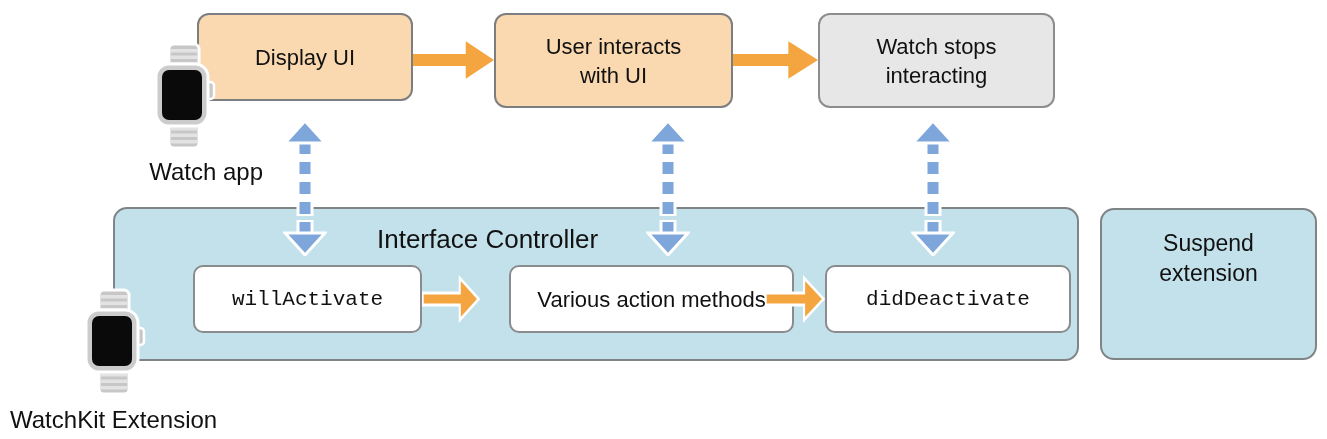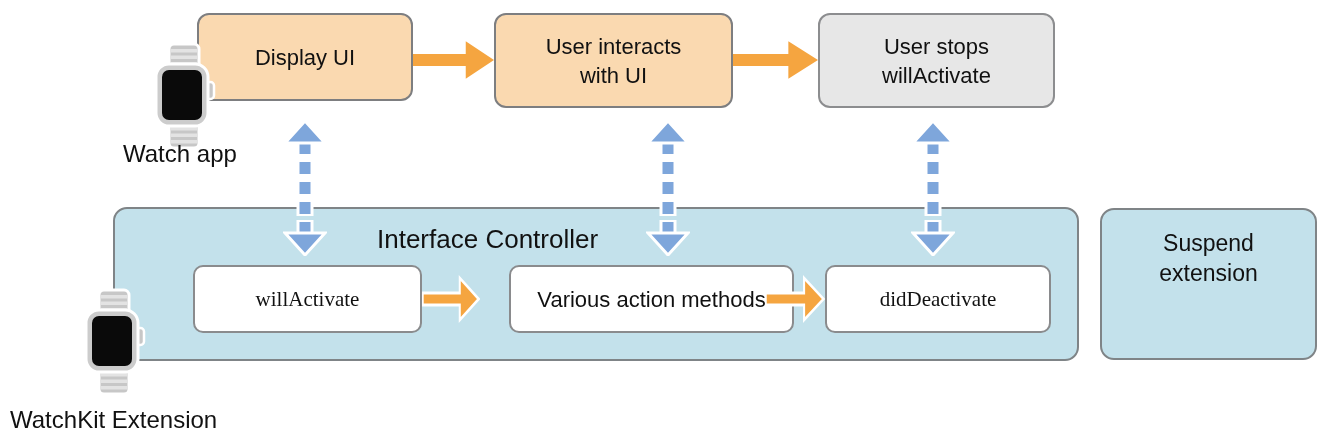--- a/index.html
+++ b/index.html
@@ -17,21 +17,21 @@
     border:2px solid #7d7e80;
     border-radius:12px;
     display:flex;align-items:center;justify-content:center;
     text-align:center;
     font-size:22px;line-height:29px;
     color:#111;
   }
   .node.peach{background:#fad9b0;}
   .node.gray{background:#e7e7e7;border-color:#8c8d8f;}
   .node.white{background:#ffffff;border-color:#8a8b8d;border-radius:10px;}
-  .node.code{font-family:Liberation Serif, serif;font-size:21px;align-items:center;}
+  .node.code{font-family:Liberation Mono, monospace;font-size:21px;align-items:center;}
   .bigbox{
     box-sizing:border-box;
     background:#c3e1eb;
     border:2px solid #7f8487;
     border-radius:14px;
   }
   .ic-title{
     font-size:26px;line-height:26px;text-align:left;color:#111;
   }
   .watch-label{
@@ -61,21 +61,21 @@
 
   <div class="abs node peach" style="left:197px;top:13px;width:216px;height:88px;">
     <span>Display UI</span>
   </div>
 
   <div class="abs node peach" style="left:494px;top:13px;width:239px;height:95px;padding:8px 38px;">
     <span>User interacts with UI</span>
   </div>
 
   <div class="abs node gray" style="left:818px;top:13px;width:237px;height:95px;padding:0 48px;">
-    <span>User stops willActivate</span>
+    <span>Watch stops interacting</span>
   </div>
 
   <svg class="abs" style="left:413px;top:36px;" width="81" height="48" viewBox="0 0 86 56" preserveAspectRatio="none">
     <polygon points="0,21 56,21 56,6 86,28 56,50 56,35 0,35" fill="#f5a540"></polygon>
   </svg>
 
   <svg class="abs" style="left:733px;top:36px;" width="85" height="48" viewBox="0 0 86 56" preserveAspectRatio="none">
     <polygon points="0,21 56,21 56,6 86,28 56,50 56,35 0,35" fill="#f5a540"></polygon>
   </svg>
 
@@ -109,39 +109,39 @@
   </svg>
 
   <div class="abs node white" style="left:480px;top:265px;width:285px;height:68px;margin-left:29px;">
     <span>Various action methods</span>
   </div>
 
   <svg class="abs" style="left:765px;top:271px;" width="60" height="56" viewBox="0 0 86 56" preserveAspectRatio="none">
     <polygon points="1,22 56,22 56,7 84,28 56,49 56,34 1,34" fill="#f5a540" stroke="#ffffff" stroke-width="3"></polygon>
   </svg>
 
-  <div class="abs node white code" style="left:825px;top:265px;width:226px;height:68px;">
+  <div class="abs node white code" style="left:825px;top:265px;width:246px;height:68px;">
     <span>didDeactivate</span>
   </div>
 
   <svg class="abs" style="left:152px;top:42px;" width="64" height="108" viewBox="0 0 64 108">
     <rect x="17" y="2" width="30" height="26" rx="5" fill="#c7c7c7" stroke="#ffffff" stroke-width="3"></rect>
     <rect x="18" y="7" width="28" height="3.5" fill="#e3e3e3"></rect>
     <rect x="18" y="13.5" width="28" height="3.5" fill="#e3e3e3"></rect>
     <rect x="18" y="20" width="28" height="3.5" fill="#e3e3e3"></rect>
     <rect x="17" y="80" width="30" height="26" rx="5" fill="#c7c7c7" stroke="#ffffff" stroke-width="3"></rect>
     <rect x="18" y="85" width="28" height="3.5" fill="#e3e3e3"></rect>
     <rect x="18" y="91.5" width="28" height="3.5" fill="#e3e3e3"></rect>
     <rect x="18" y="98" width="28" height="3.5" fill="#e3e3e3"></rect>
     <rect x="54" y="40" width="8" height="17" rx="3.5" fill="#c7c7c7" stroke="#ffffff" stroke-width="2.5"></rect>
     <rect x="4" y="22" width="52" height="62" rx="13" fill="#cccccc" stroke="#ffffff" stroke-width="3"></rect>
     <rect x="10" y="28" width="40" height="50" rx="7" fill="#0a0a0a"></rect>
   </svg>
 
-  <div class="abs watch-label" style="left:123px;top:140px;width:140px;text-align:left;">Watch app</div>
+  <div class="abs watch-label" style="left:123px;top:158px;width:140px;text-align:right;">Watch app</div>
 
   <svg class="abs" style="left:82px;top:288px;" width="64" height="108" viewBox="0 0 64 108">
     <rect x="17" y="2" width="30" height="26" rx="5" fill="#c7c7c7" stroke="#ffffff" stroke-width="3"></rect>
     <rect x="18" y="7" width="28" height="3.5" fill="#e3e3e3"></rect>
     <rect x="18" y="13.5" width="28" height="3.5" fill="#e3e3e3"></rect>
     <rect x="18" y="20" width="28" height="3.5" fill="#e3e3e3"></rect>
     <rect x="17" y="80" width="30" height="26" rx="5" fill="#c7c7c7" stroke="#ffffff" stroke-width="3"></rect>
     <rect x="18" y="85" width="28" height="3.5" fill="#e3e3e3"></rect>
     <rect x="18" y="91.5" width="28" height="3.5" fill="#e3e3e3"></rect>
     <rect x="18" y="98" width="28" height="3.5" fill="#e3e3e3"></rect>

